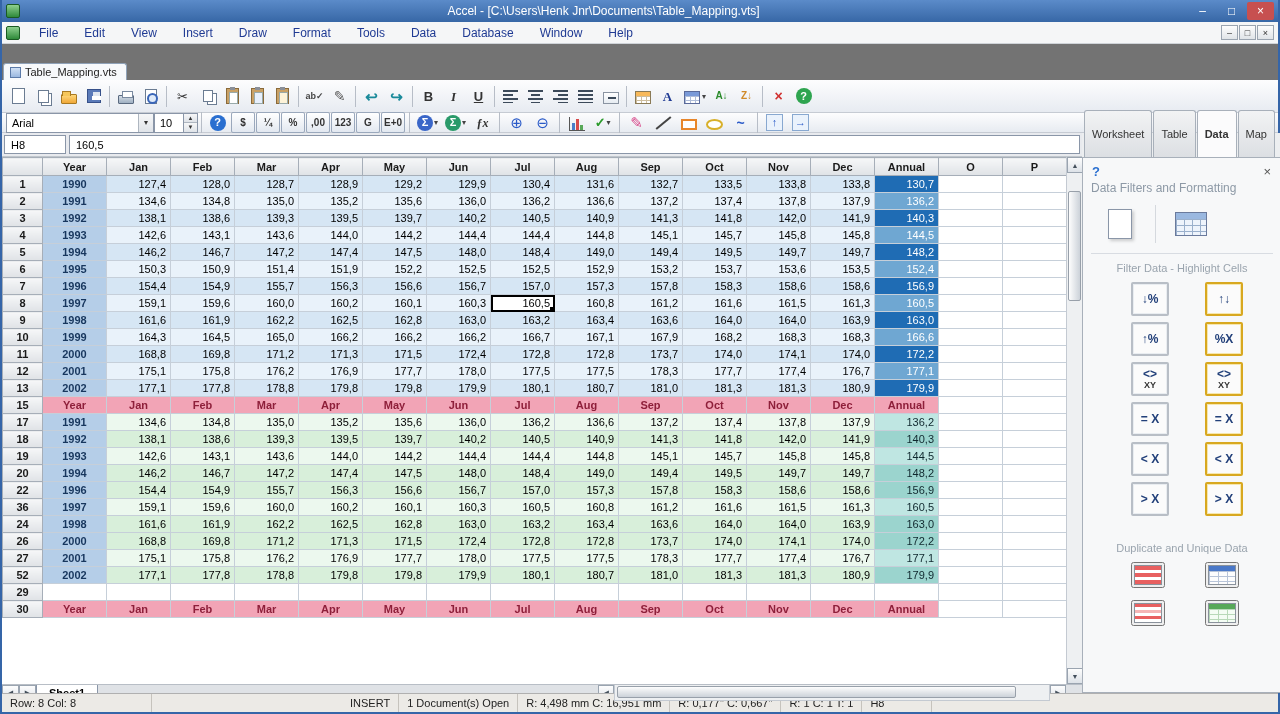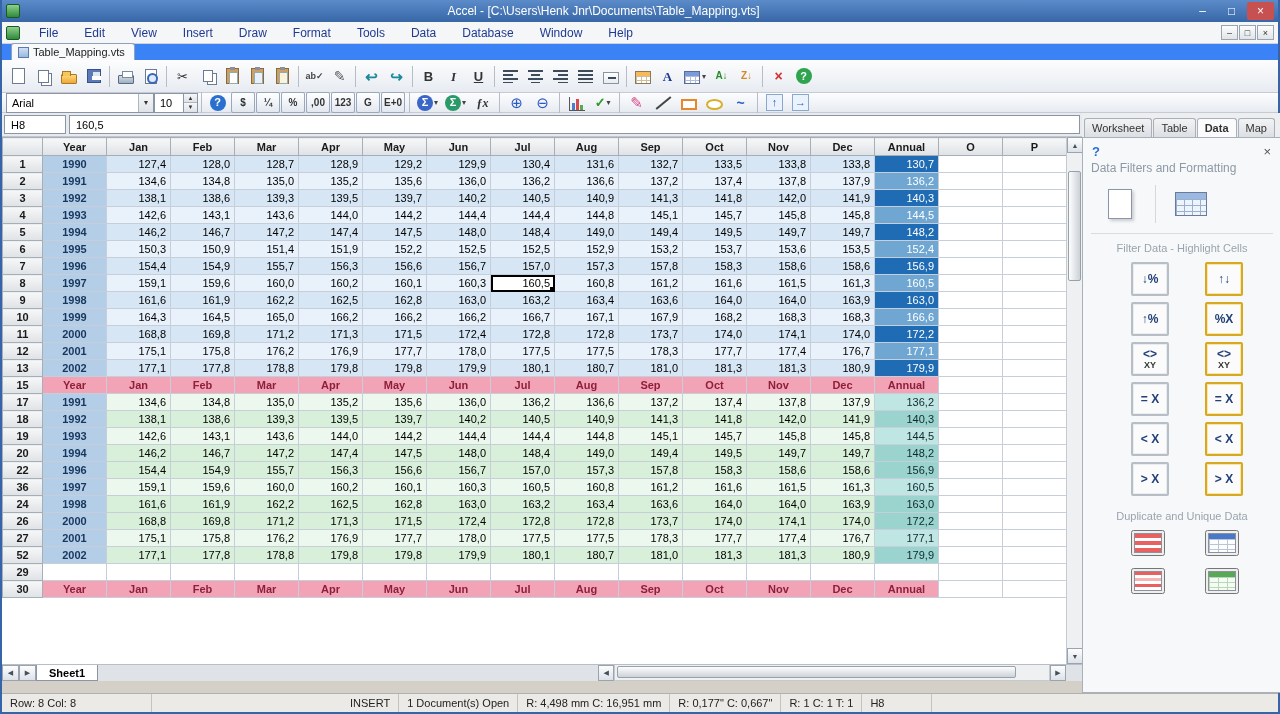--- a/index.html
+++ b/index.html
@@ -14,21 +14,21 @@
   .win-btn{width:27px;height:18px;display:flex;align-items:center;justify-content:center;color:#fff;font-size:12px;margin-left:2px;border-radius:2px}
   .win-btn.close{background:#c75050}
 
   
   .menubar{height:22px;background:#f5f6f7;border-bottom:1px solid #cfd3d8;display:flex;align-items:center;padding:0 4px;flex:none}
   .menu-item{padding:3px 13px;color:#1f3a93;font-size:12px;cursor:default}
   .menubar .fill{flex:1}
   .mdi-btn{width:17px;height:15px;border:1px solid #9aa4b0;background:linear-gradient(#fdfdfd,#e0e4e8);display:flex;align-items:center;justify-content:center;font-size:9px;color:#333;margin-left:1px}
 
   
-  .doctabs{height:16px;background:#3b82f6;display:flex;align-items:flex-end;padding-left:9px;flex:none}
+  .doctabs{height:36px;background:#737373;display:flex;align-items:flex-end;padding-left:1px;flex:none}
   .doctab{background:#f7f9fb;border:1px solid #8fa2b8;border-bottom:none;border-radius:3px 3px 0 0;padding:2px 9px 2px 6px;font-size:11px;display:flex;align-items:center;gap:4px;color:#222}
   .tab-ic{width:11px;height:11px;border:1px solid #5a7aa8;background:linear-gradient(#cfe0f4,#9ab8e0)}
 
   
   .toolbar{display:flex;align-items:center;background:linear-gradient(#fdfdfe,#e7ebf1);border-bottom:1px solid #c6cbd3;padding:0 4px;flex:none}
   .tb1{height:33px}
   .tb2{height:20px}
   .tb-btn{height:25px;min-width:25px;display:flex;align-items:center;justify-content:center;border:1px solid transparent;border-radius:2px;background:transparent;cursor:default;padding:0 2px}
   .tb-btn.raised{border:1px solid #9aa8bc;background:linear-gradient(#ffffff,#e2e8f0);height:21px;min-width:24px}
   .tb-sep{width:1px;height:21px;background:#b7bdc7;margin:0 3px;flex:none}
@@ -151,21 +151,21 @@
   .sheettab{background:#fff;border:1px solid #8a96a8;border-top:none;padding:0 12px;font-size:11px;font-weight:bold;display:flex;align-items:center;flex:none}
   .tabfill{width:500px;flex:none}
   .htrack{flex:1;position:relative;background:#eef0f2;border:1px solid #c4cad2;border-top:none}
   .hthumb{position:absolute;top:1px;left:2px;height:12px;width:92%;background:linear-gradient(#fdfdfd,#ccd2d9);border:1px solid #98a0aa;border-radius:2px}
   .hbtn{width:16px;border:1px solid #9aa4b0;background:linear-gradient(#fdfdfd,#dde2e8);display:flex;align-items:center;justify-content:center;font-size:7px;color:#44505c;flex:none}
   .scorner{width:16px;background:#dfe2e6;flex:none}
 
   
   .side-panel{width:200px;display:flex;flex-direction:column;background:#eceef0;flex:none}
   .panel-tabs{height:24px;display:flex;align-items:flex-end;padding:3px 2px 0;flex:none}
-  .ptab{padding:3px 7px;font-size:11px;border:1px solid #a8b0ba;border-bottom:none;background:linear-gradient(#f2f3f4,#dcdfe3);border-radius:3px 3px 0 0;margin-right:1px;color:#333}
+  .ptab{padding:17px 7px;font-size:11px;border:1px solid #a8b0ba;border-bottom:none;background:linear-gradient(#f2f3f4,#dcdfe3);border-radius:3px 3px 0 0;margin-right:1px;color:#333}
   .ptab.active{background:#fbfbfc;font-weight:bold}
   .panel-body{flex:1;border:1px solid #a8b0ba;background:#f7f8f9;padding:6px 6px 0;overflow:hidden}
   .panel-top{display:flex;justify-content:space-between;align-items:center}
   .phelp{color:#2a6fd0;font-weight:bold;font-size:13px;padding:0 3px}
   .pclose{color:#555;font-size:13px;padding:0 4px}
   .panel-title{color:#8d99a6;font-size:12px;margin:2px 0 8px 2px}
   .big-btns{display:flex;align-items:center;margin-left:8px}
   .bigbtn{width:46px;height:42px;display:flex;align-items:center;justify-content:center}
   .vdiv{width:1px;height:38px;background:#d5d9de;margin:0 12px}
   .ic-bigpage{width:24px;height:30px;background:#fff;border:1px solid #8a96a8;box-shadow:2px 2px 3px rgba(0,0,0,.18)}
@@ -1061,21 +1061,21 @@
             <button class="fbtn gold">
               <span class="fg">&lt; X</span>
             </button>
             <button class="fbtn silver">
               <span class="fg">&gt; X</span>
             </button>
             <button class="fbtn gold">
               <span class="fg">&gt; X</span>
             </button>
           </div>
-        <div class="sect" style="margin-top:14px">Duplicate and Unique Data</div>
+        <div class="sect" style="margin-top:26px">Duplicate and Unique Data</div>
         <div class="dup-grid" id="dup-grid">
             <button class="dupbtn">
               <span class="dup-ic dup-red"></span>
             </button>
             <button class="dupbtn">
               <span class="dup-ic dup-blue"></span>
             </button>
             <button class="dupbtn">
               <span class="dup-ic dup-red2"></span>
             </button>

